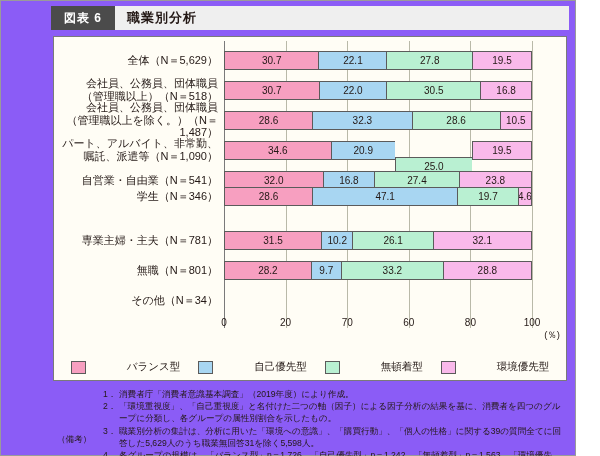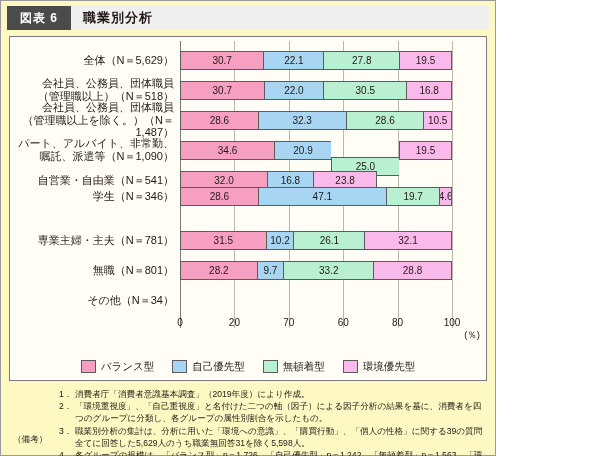--- a/index.html
+++ b/index.html
@@ -4,23 +4,24 @@
 <style>
   html,body{margin:0;padding:0;}
   body{
     width:600px;height:456px;
     background:#ffffff;
     font-family:"Liberation Sans", sans-serif;
     color:#231815;
     -webkit-font-smoothing:none;
   }
   .page{
-    position:relative;width:496px;height:456px;box-sizing:border-box;
+    position:relative;width:576px;height:456px;box-sizing:border-box;
     border:1px solid #9a9a9a;
-    background:#fef9c3;
+    background:#8b5cf6;
+    padding-left:44px;
   }
   
   .header{
     display:flex;align-items:stretch;height:24px;margin:5px 6px 0 6px;
   }
   .fig-tag{
     background:#4b4b4b;color:#ffffff;font-size:12px;font-weight:bold;
     display:flex;align-items:center;justify-content:center;
     width:64px;letter-spacing:1px;
   }
@@ -77,21 +78,21 @@
     position:absolute;top:0;font-size:10px;color:#231815;transform:translateX(-50%);
   }
   .pct{
     position:absolute;font-size:9.5px;color:#231815;
   }
   
   .legend{
     position:absolute;left:0;right:0;bottom:6px;
     display:flex;justify-content:center;align-items:center;gap:18px;
   }
-  .legend-item{display:flex;align-items:flex-start;font-size:10.5px;}
+  .legend-item{display:flex;align-items:center;font-size:10.5px;gap:36px;}
   .swatch{
     width:13px;height:11px;border:1px solid #5b5b5b;margin-right:5px;display:inline-block;
   }
   
   .notes{
     margin:7px 10px 0 12px;font-size:8.6px;line-height:1.42;color:#231815;
   }
   .notes .head{float:left;width:46px;margin-top:45px;}
   .note-line{display:flex;}
   .note-num{width:16px;flex:0 0 16px;text-align:right;padding-right:4px;box-sizing:border-box;}
@@ -150,20 +151,21 @@
             <div class="seg s1" style="width: 20.9%;">20.9</div>
             <div class="seg s2" style="width: 25%; margin-top: 16px;">25.0</div>
             <div class="seg s3" style="width: 19.5%;">19.5</div>
           </div>
         </div>
         <div class="row" style="top: 128px;">
           <div class="rowlabel"><span>自営業・自由業（N＝541）</span></div>
           <div class="bars">
             <div class="seg s0" style="width: 32%; text-align: center;">32.0</div>
             <div class="seg s1" style="width: 16.8%;">16.8</div>
+            <div class="seg s2" style="width: 27.4%;">27.4</div>
             <div class="seg s3" style="width: 23.8%;">23.8</div>
           </div>
         </div>
         <div class="row" style="top: 144px;">
           <div class="rowlabel"><span>学生（N＝346）</span></div>
           <div class="bars">
             <div class="seg s0" style="width: 28.6%;">28.6</div>
             <div class="seg s1" style="width: 47.1%;">47.1</div>
             <div class="seg s2" style="width: 19.7%;">19.7</div>
             <div class="seg s3" style="width: 4.6%;">4.6</div>

